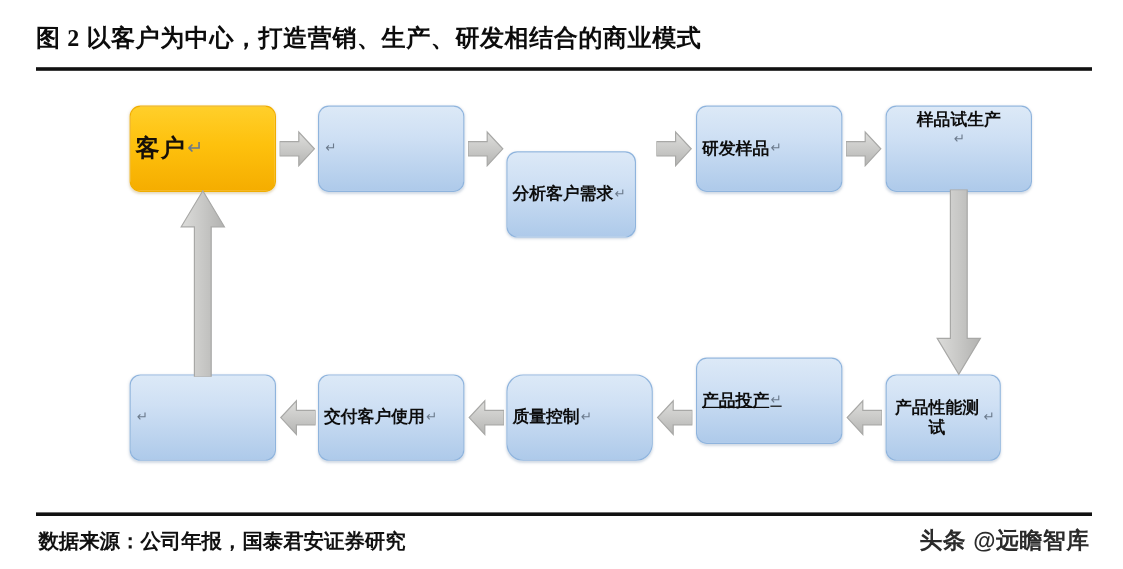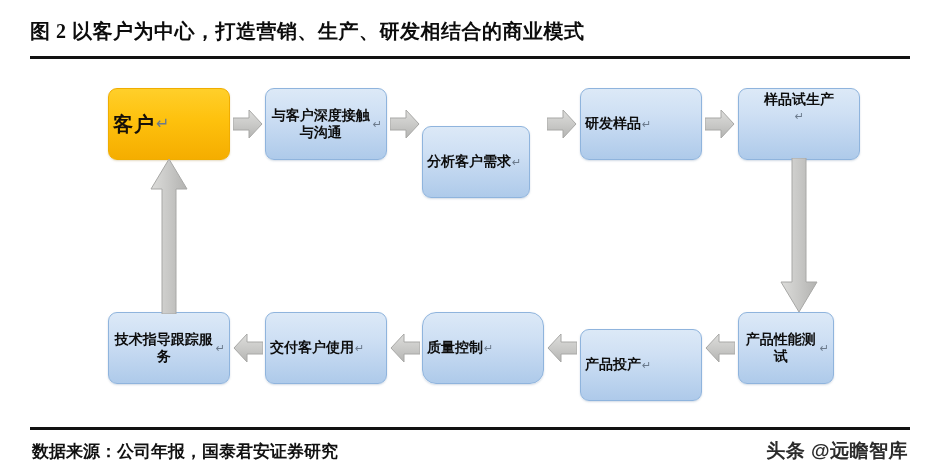--- a/index.html
+++ b/index.html
@@ -126,55 +126,53 @@
 <div id="title-rule"></div>
 
 <div id="diagram">
 
   <div class="node orange" style="left:108px; top:26px; width:122px; height:72px;">
     <span>客户</span>
       <span class="pilcrow">↵</span>
   </div>
 
   <div class="node blue" style="left:265px; top:26px; width:122px; height:72px;">
-    <span>与客户深度接触与沟通</span>
       <span class="pilcrow">↵</span>
   </div>
 
   <div class="node blue" style="left:422px; top:26px; width:108px; height:72px;margin-top:38px;">
     <span>分析客户需求</span>
       <span class="pilcrow">↵</span>
   </div>
 
   <div class="node blue" style="left:580px; top:26px; width:122px; height:72px;">
     <span>研发样品</span>
       <span class="pilcrow">↵</span>
   </div>
 
   <div class="node blue" style="left:738px; top:26px; width:122px; height:72px;flex-direction:column;">
     <span>样品试生产</span>
       <span class="pilcrow">↵</span>
   </div>
 
   <div class="node blue" style="left:108px; top:250px; width:122px; height:72px;">
-    <span>技术指导跟踪服务</span>
       <span class="pilcrow">↵</span>
   </div>
 
   <div class="node blue" style="left:265px; top:250px; width:122px; height:72px;">
     <span>交付客户使用</span>
       <span class="pilcrow">↵</span>
   </div>
 
   <div class="node blue" style="left:422px; top:250px; width:122px; height:72px;border-radius:14px;">
     <span>质量控制</span>
       <span class="pilcrow">↵</span>
   </div>
 
-  <div class="node blue" style="left:580px; top:267px; width:122px; height:72px;">
+  <div class="node blue" style="left:580px; top:236px; width:122px; height:72px;text-decoration:underline;">
     <span>产品投产</span>
       <span class="pilcrow">↵</span>
   </div>
 
   <div class="node blue" style="left:738px; top:250px; width:96px; height:72px;">
     <span>产品性能测试</span>
       <span class="pilcrow">↵</span>
   </div>
 
   <div class="arrow" style="left:233px; top:46px;">

